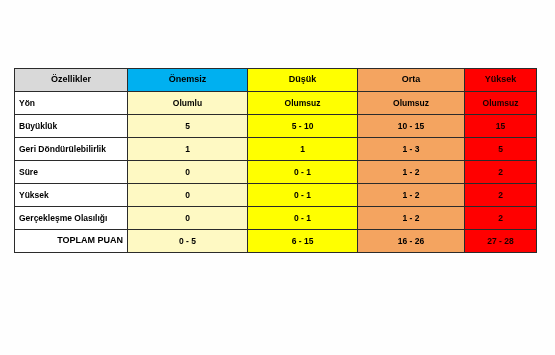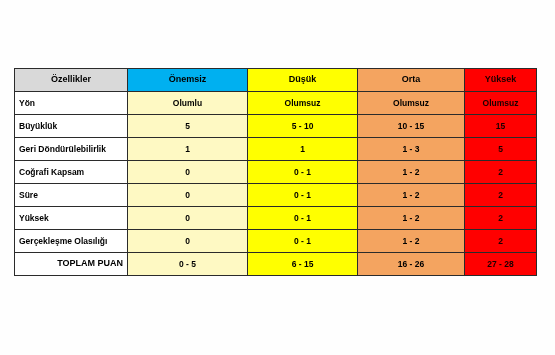--- a/index.html
+++ b/index.html
@@ -114,27 +114,20 @@
         <td class="cell-red">15</td>
       </tr>
       <tr>
         <td class="cell-feature">Geri Döndürülebilirlik</td>
         <td class="cell-cyan">1</td>
         <td class="cell-yellow">1</td>
         <td class="cell-orange">1 - 3</td>
         <td class="cell-red">5</td>
       </tr>
       <tr>
-        <td class="cell-feature">Coğrafi Kapsam</td>
-        <td class="cell-cyan">0</td>
-        <td class="cell-yellow">0 - 1</td>
-        <td class="cell-orange">1 - 2</td>
-        <td class="cell-red">2</td>
-      </tr>
-      <tr>
         <td class="cell-feature">Süre</td>
         <td class="cell-cyan">0</td>
         <td class="cell-yellow">0 - 1</td>
         <td class="cell-orange">1 - 2</td>
         <td class="cell-red">2</td>
       </tr>
       <tr>
         <td class="cell-feature">Yüksek</td>
         <td class="cell-cyan">0</td>
         <td class="cell-yellow">0 - 1</td>

